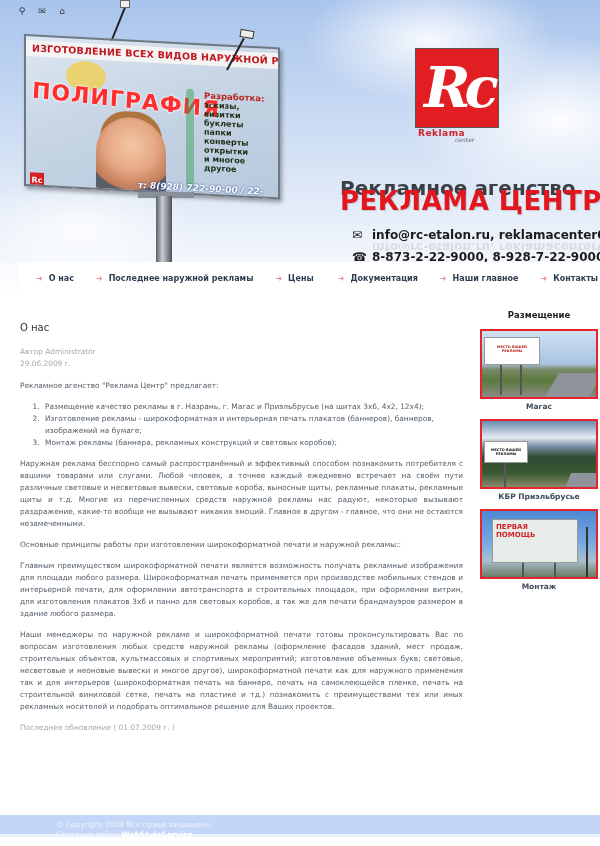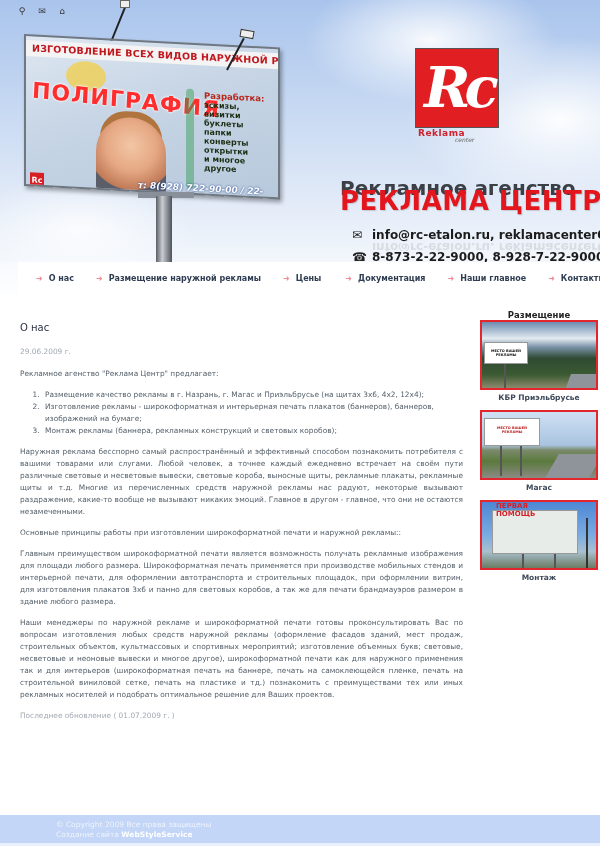--- a/index.html
+++ b/index.html
@@ -67,34 +67,34 @@
 
   .article { position: absolute; left: 2px; top: 60px; width: 443px; font-size: 7.4px; line-height: 12px; color: #55606a; }
   .article h1 { font-size: 10px; font-weight: normal; color: #2c3440; margin-bottom: 12px; }
   .meta { color: #a3aab2; margin-bottom: 10px; }
   .article p { text-align: justify; margin-bottom: 9px; }
   .article ol { margin: 0 0 9px 22px; }
   .article ol li { padding-left: 3px; }
   .updated { color: #a3aab2; margin-top: 4px; }
 
   .sidebar { position: absolute; left: 462px; top: 48px; width: 118px; }
-  .sb-title { text-align: center; font-size: 8.5px; font-weight: bold; color: #222; margin-bottom: 0; }
+  .sb-title { text-align: center; font-size: 8.5px; font-weight: bold; color: #222; margin-bottom: 9px; }
   .sb-item { margin-bottom: 8px; cursor: pointer; }
   .sb-img { width: 118px; height: 70px; border: 2px solid #e3262e; position: relative; overflow: hidden; }
   .sb-cap { text-align: center; font-size: 7.5px; font-weight: bold; color: #3e4a5a; margin-top: 3px; }
 
   .img1 { background: linear-gradient(180deg, #6c8bb0 0%, #e3eaf0 25%, #7a92a8 38%, #2f4a32 55%, #3c5a33 80%, #8b8a6c 100%); }
   .img2 { background: linear-gradient(180deg, #cfe0f3 0%, #a9c4e0 50%, #7a8a6a 58%, #5b7a3d 75%, #8b8b84 100%); }
   .img3 { background: linear-gradient(180deg, #4d87d4 0%, #7aabe2 50%, #a8c0cf 75%, #6b7c64 100%); }
   .sign { position: absolute; background: #fff; border: 1px solid #999; }
   .sign-txt { position: absolute; font-size: 3.5px; font-weight: bold; color: #111; line-height: 4px; text-align: center; }
   .post { position: absolute; width: 2px; background: #555; }
   .road { position: absolute; background: #8f949a; }
 
-  .footer { position: absolute; left: 0; top: 815px; width: 600px; height: 31px; background: #c3d6f7; border-bottom: 3px solid #eaf0fb; }
+  .footer { position: absolute; left: 0; top: 815px; width: 600px; height: 22px; background: #c3d6f7; border-bottom: 3px solid #eaf0fb; }
   .footer-text { position: absolute; left: 56px; top: 5px; font-size: 7.5px; line-height: 10px; color: #eef3fc; }
   .footer-text b { color: #fff; }
 </style>
 </head>
 <body>
 
 <div class="header">
   <div class="top-icons">
     <span>⚲</span>
     <span>✉</span>
@@ -149,21 +149,21 @@
 </div>
 
 <div class="panel">
   <div class="nav">
     <div class="nav-item" style="margin-right:22px;">
       <span class="arr">➜</span>
       <span>О нас</span>
     </div>
     <div class="nav-item" style="margin-right:22px;">
       <span class="arr">➜</span>
-      <span>Размещение наружной рекламы</span>
+      <span>Последнее наружной рекламы</span>
     </div>
     <div class="nav-item" style="margin-right:24px;">
       <span class="arr">➜</span>
       <span>Цены</span>
     </div>
     <div class="nav-item" style="margin-right:22px;">
       <span class="arr">➜</span>
       <span>Документация</span>
     </div>
     <div class="nav-item" style="margin-right:22px;">
@@ -172,63 +172,64 @@
     </div>
     <div class="nav-item">
       <span class="arr">➜</span>
       <span>Контакты</span>
     </div>
   </div>
 
   <div class="article">
     <h1>О нас</h1>
     <div class="meta">
+      <div>Автор Administrator</div>
       <div>29.06.2009 г.</div>
     </div>
     <p>Рекламное агенство "Реклама Центр" предлагает:</p>
     <ol>
       <li>Размещение качество рекламы в г. Назрань, г. Магас и Приэльбрусье (на щитах 3х6, 4х2, 12х4);</li>
       <li>Изготовление рекламы - широкоформатная и интерьерная печать плакатов (баннеров), баннеров, изображений на бумаге;</li>
       <li>Монтаж рекламы (баннера, рекламных конструкций и световых коробов);</li>
     </ol>
     <p>Наружная реклама бесспорно самый распространённый и эффективный способом познакомить потребителя с вашими товарами или слугами. Любой человек, а точнее каждый ежедневно встречает на своём пути различные световые и несветовые вывески, световые короба, выносные щиты, рекламные плакаты, рекламные щиты и т.д. Многие из перечисленных средств наружной рекламы нас радуют, некоторые вызывают раздражение, какие-то вообще не вызывают никаких эмоций. Главное в другом - главное, что они не остаются незамеченными.</p>
     <p>Основные принципы работы при изготовлении широкоформатной печати и наружной рекламы::</p>
     <p>Главным преимуществом широкоформатной печати является возможность получать рекламные изображения для площади любого размера. Широкоформатная печать применяется при производстве мобильных стендов и интерьерной печати, для оформлении автотранспорта и строительных площадок, при оформлении витрин, для изготовления плакатов 3х6 и панно для световых коробов, а так же для печати брандмауэров размером в здание любого размера.</p>
     <p>Наши менеджеры по наружной рекламе и широкоформатной печати готовы проконсультировать Вас по вопросам изготовления любых средств наружной рекламы (оформление фасадов зданий, мест продаж, строительных объектов, культмассовых и спортивных мероприятий; изготовление объемных букв; световые, несветовые и неоновые вывески и многое другое), широкоформатной печати как для наружного применения так и для интерьеров (широкоформатная печать на баннере, печать на самоклеющейся пленке, печать на строительной виниловой сетке, печать на пластике и тд.) познакомить с преимуществами тех или иных рекламных носителей и подобрать оптимальное решение для Ваших проектов.</p>
     <div class="updated">Последнее обновление ( 01.07.2009 г. )</div>
   </div>
 
   <div class="sidebar">
     <div class="sb-title">Размещение</div>
 
     <div class="sb-item">
-      <div class="sb-img img1">
-        <div class="sign" style="left:2px; top:20px; width:44px; height:22px;"></div>
-        <div class="sign-txt" style="left:4px; top:27px; width:40px;">МЕСТО ВАШЕЙ РЕКЛАМЫ</div>
-        <div class="post" style="left:22px; top:42px; height:26px;"></div>
-        <div class="road" style="left:86px; top:52px; width:30px; height:16px; transform:skewX(-20deg);"></div>
-      </div>
-      <div class="sb-cap">КБР Приэльбрусье</div>
-    </div>
-
-    <div class="sb-item">
       <div class="sb-img img2">
         <div class="sign" style="left:2px; top:6px; width:56px; height:28px;"></div>
         <div class="sign-txt" style="left:6px; top:14px; width:48px; color:#b22;">МЕСТО ВАШЕЙ РЕКЛАМЫ</div>
         <div class="post" style="left:18px; top:34px; height:30px;"></div>
         <div class="post" style="left:38px; top:34px; height:30px;"></div>
         <div class="road" style="left:70px; top:42px; width:44px; height:24px; transform:skewX(-30deg);"></div>
       </div>
       <div class="sb-cap">Магас</div>
     </div>
 
     <div class="sb-item">
+      <div class="sb-img img1">
+        <div class="sign" style="left:2px; top:20px; width:44px; height:22px;"></div>
+        <div class="sign-txt" style="left:4px; top:27px; width:40px;">МЕСТО ВАШЕЙ РЕКЛАМЫ</div>
+        <div class="post" style="left:22px; top:42px; height:26px;"></div>
+        <div class="road" style="left:86px; top:52px; width:30px; height:16px; transform:skewX(-20deg);"></div>
+      </div>
+      <div class="sb-cap">КБР Приэльбрусье</div>
+    </div>
+
+    <div class="sb-item">
       <div class="sb-img img3">
         <div class="sign" style="left:10px; top:8px; width:86px; height:44px; background:#e8ece8;"></div>
-        <div class="sign-txt" style="left:14px; top:0; width:60px; font-size:7px; line-height:8px; color:#d3202a; text-align:left;">ПЕРВАЯ ПОМОЩЬ</div>
+        <div class="sign-txt" style="left:14px; top:12px; width:60px; font-size:7px; line-height:8px; color:#d3202a; text-align:left;">ПЕРВАЯ ПОМОЩЬ</div>
         <div class="post" style="left:40px; top:52px; height:16px;"></div>
         <div class="post" style="left:72px; top:52px; height:16px;"></div>
         <div class="post" style="left:104px; top:16px; height:52px; background:#333;"></div>
       </div>
       <div class="sb-cap">Монтаж</div>
     </div>
   </div>
 </div>
 
 <div class="footer">

